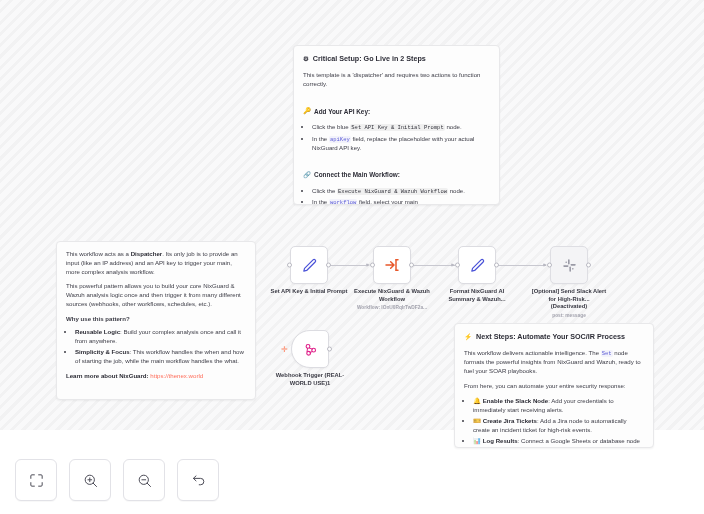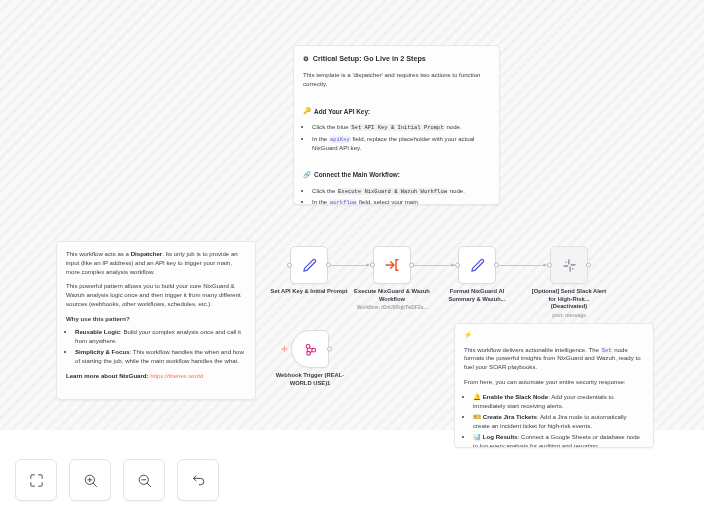--- a/index.html
+++ b/index.html
@@ -197,20 +197,21 @@
     <p style="margin-top:6px;">
       <b>Learn more about NixGuard:</b>
       <a class="lnk" href="#">https://thenex.world</a>
     </p>
 
   </div>
 
   <div class="note" id="note-next">
     <h3>
       <span class="emoji">⚡</span>
+      <span>Next Steps: Automate Your SOC/IR Process</span>
     </h3>
     <p>
       <span>This workflow delivers actionable intelligence. The </span><span class="mono">Set</span><span> node formats the powerful insights from NixGuard and Wazuh, ready to fuel your SOAR playbooks.</span>
     </p>
     <p>From here, you can automate your entire security response:</p>
     <ul>
       <li><span class="emoji">🔔</span> <b>Enable the Slack Node</b><span>: Add your credentials to immediately start receiving alerts.</span></li>
       <li><span class="emoji">🎫</span> <b>Create Jira Tickets</b><span>: Add a Jira node to automatically create an incident ticket for high-risk events.</span></li>
       <li><span class="emoji">📊</span> <b>Log Results</b><span>: Connect a Google Sheets or database node to log every analysis for auditing and reporting.</span></li>
 

